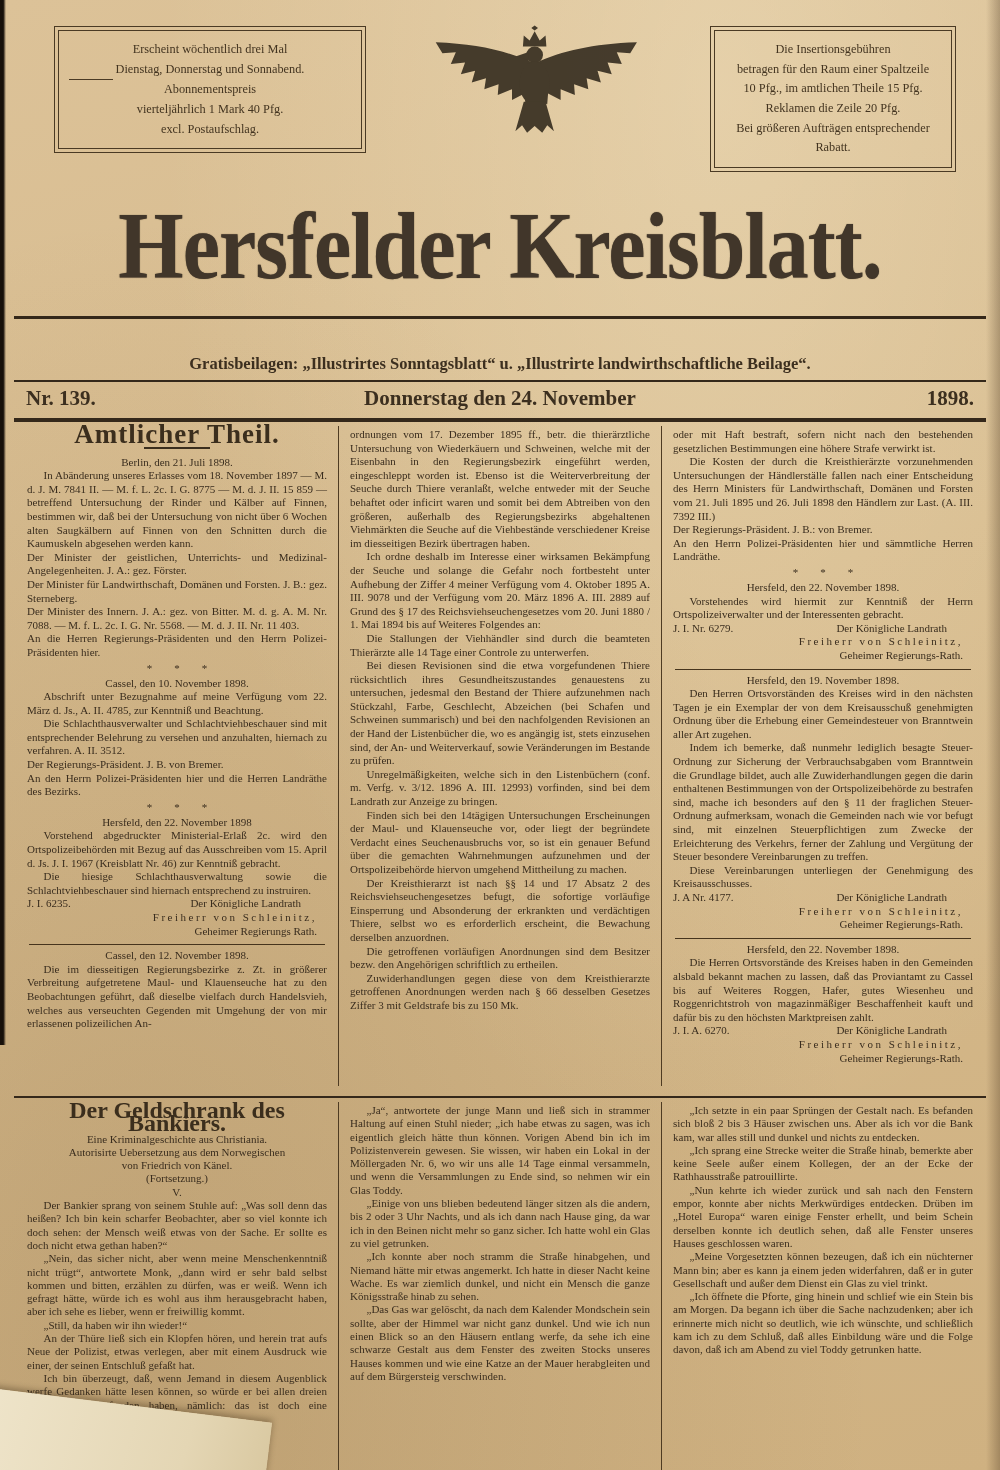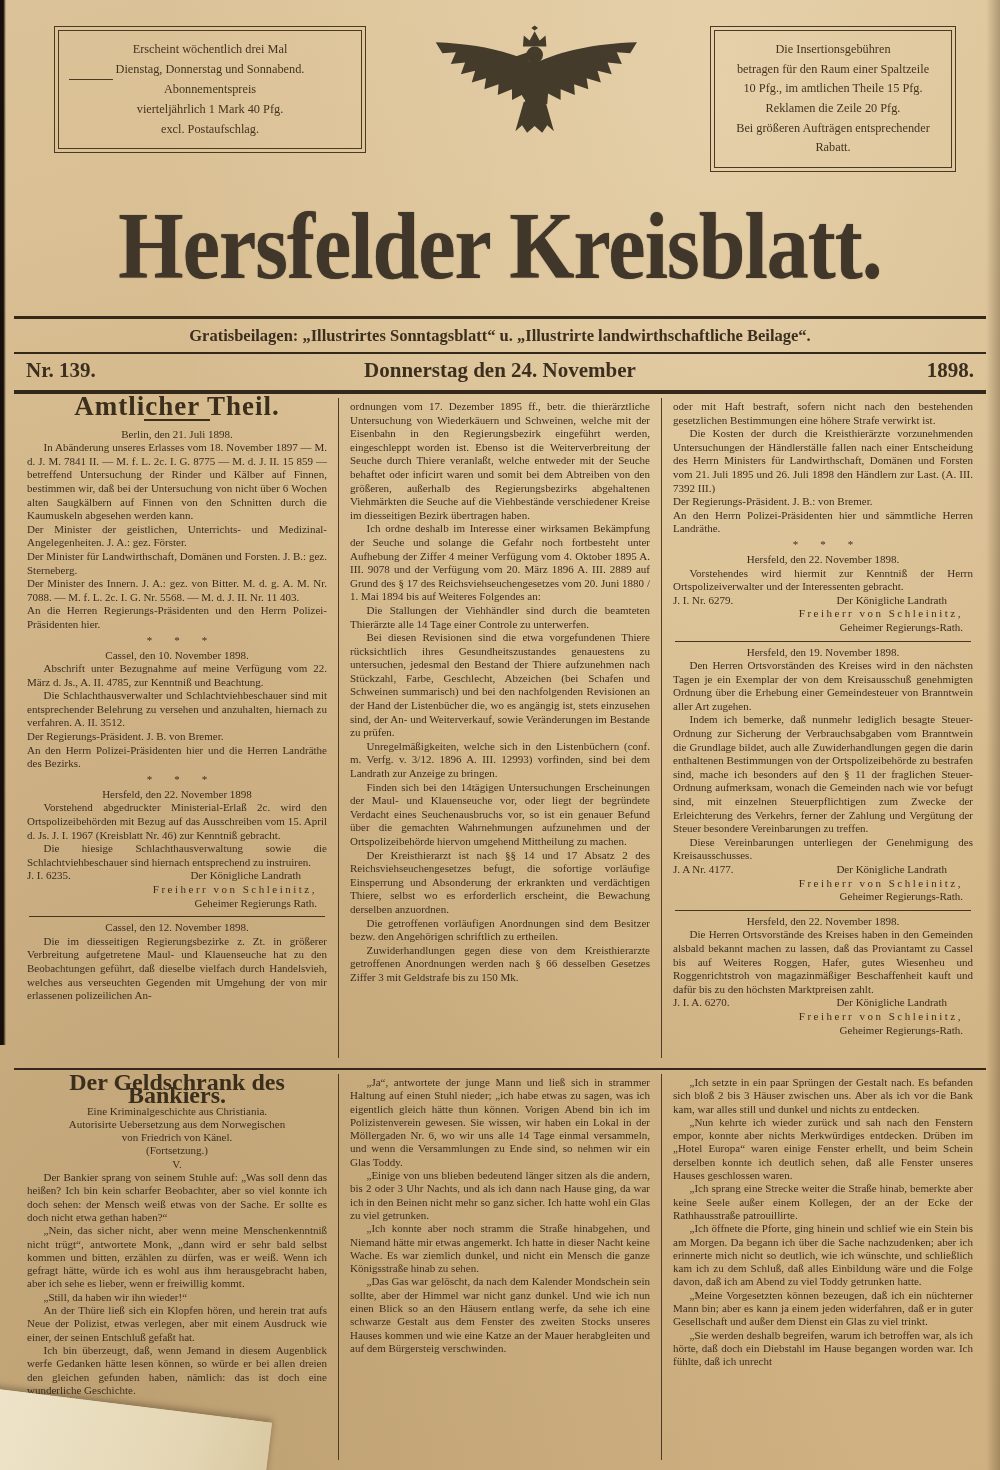--- a/index.html
+++ b/index.html
@@ -29,21 +29,21 @@
   .infobox.right{width:216px;}
   .eagle-wrap{flex:1;display:flex;justify-content:center;margin-top:-6px;}
   .b-srule{width:44px;border-top:1px solid #4a3a24;margin:5px auto;}
 
   .title{margin:4px 0 0;text-align:center;font-size:84px;font-weight:700;color:#41362a;
     letter-spacing:-1px;transform:scaleY(1.14);transform-origin:top;height:150px;
     line-height:140px;text-shadow:0 0 1px rgba(50,40,25,.7);}
   .hr{margin:0 14px;border-top:3px solid #34281a;}
   .hr.mid{border-top-width:2px;}
   .hr.heavy{border-top-width:4px;}
-  .subtitle{text-align:center;font-weight:700;font-size:16.5px;padding:7px 0 6px;color:#3c2f1f;}
+  .subtitle{text-align:center;font-weight:700;font-size:16.5px;padding:7px 0 6px;color:#3c2f1f;margin-top:28px;}
   .daterow{display:flex;align-items:baseline;padding:4px 26px 7px;font-weight:700;font-size:21px;color:#3c2f1f;}
   .daterow .l{width:140px;text-align:left;}
   .daterow .c{flex:1;text-align:center;}
   .daterow .r{width:140px;text-align:right;}
 
   
   .cols{display:flex;align-items:stretch;padding:4px 16px 10px;}
   .col{flex:1 1 0;padding:2px 11px 0;min-width:0;}
   .col.c1,.col.c2{border-right:1px solid #4e3b22;}
   .official{height:660px;overflow:hidden;}
@@ -217,22 +217,21 @@
         </div>
     </div>
     <div class="col c2">
         <div class="blk b-p">„Ja“, antwortete der junge Mann und ließ sich in strammer Haltung auf einen Stuhl nieder; „ich habe etwas zu sagen, was ich eigentlich gleich hätte thun können.  Vorigen Abend bin ich im Polizistenverein gewesen.  Sie wissen, wir haben ein Lokal in der Möllergaden Nr. 6, wo wir uns alle 14 Tage einmal versammeln, und wenn die Versammlungen zu Ende sind, so nehmen wir ein Glas Toddy.</div>
         <div class="blk b-p">„Einige von uns blieben bedeutend länger sitzen als die andern, bis 2 oder 3 Uhr Nachts, und als ich dann nach Hause ging, da war ich in den Beinen nicht mehr so ganz sicher.  Ich hatte wohl ein Glas zu viel getrunken.</div>
         <div class="blk b-p">„Ich konnte aber noch stramm die Straße hinabgehen, und Niemand hätte mir etwas angemerkt.  Ich hatte in dieser Nacht keine Wache.  Es war ziemlich dunkel, und nicht ein Mensch die ganze Königsstraße hinab zu sehen.</div>
         <div class="blk b-p">„Das Gas war gelöscht, da nach dem Kalender Mondschein sein sollte, aber der Himmel war nicht ganz dunkel.  Und wie ich nun einen Blick so an den Häusern entlang werfe, da sehe ich eine schwarze Gestalt aus dem Fenster des zweiten Stocks unseres Hauses kommen und wie eine Katze an der Mauer herabgleiten und auf dem Bürgersteig verschwinden.</div>
       </div>
     <div class="col c3">
         <div class="blk b-p">„Ich setzte in ein paar Sprüngen der Gestalt nach. Es befanden sich bloß 2 bis 3 Häuser zwischen uns. Aber als ich vor die Bank kam, war alles still und dunkel und nichts zu entdecken.</div>
+        <div class="blk b-p">„Ich sprang eine Strecke weiter die Straße hinab, bemerkte aber keine Seele außer einem Kollegen, der an der Ecke der Rathhausstraße patrouillirte.</div>
         <div class="blk b-p">„Nun kehrte ich wieder zurück und sah nach den Fenstern empor, konnte aber nichts Merkwürdiges entdecken.  Drüben im „Hotel Europa“ waren einige Fenster erhellt, und beim Schein derselben konnte ich deutlich sehen, daß alle Fenster unseres Hauses geschlossen waren.</div>
-        <div class="blk b-p">„Ich sprang eine Strecke weiter die Straße hinab, bemerkte aber keine Seele außer einem Kollegen, der an der Ecke der Rathhausstraße patrouillirte.</div>
+        <div class="blk b-p">„Meine Vorgesetzten können bezeugen, daß ich ein nüchterner Mann bin; aber es kann ja einem jeden widerfahren, daß er in guter Gesellschaft und außer dem Dienst ein Glas zu viel trinkt.</div>
         <div class="blk b-p">„Ich öffnete die Pforte, ging hinein und schlief wie ein Stein bis am Morgen.  Da begann ich über die Sache nachzudenken; aber ich erinnerte mich nicht so deutlich, wie ich wünschte, und schließlich kam ich zu dem Schluß, daß alles Einbildung wäre und die Folge davon, daß ich am Abend zu viel Toddy getrunken hatte.</div>
-        <div class="blk b-p">„Meine Vorgesetzten können bezeugen, daß ich ein nüchterner Mann bin; aber es kann ja einem jeden widerfahren, daß er in guter Gesellschaft und außer dem Dienst ein Glas zu viel trinkt.</div>
-        <div class="blk b-p">„Sie werden deshalb begreifen, warum ich betroffen war, als ich hörte, daß doch ein Diebstahl im Hause begangen worden war.  Ich fühlte, daß ich unrecht</div>
       </div>
   </section>
 
   <div class="curl"></div>
 </div>
 
 </body></html>

